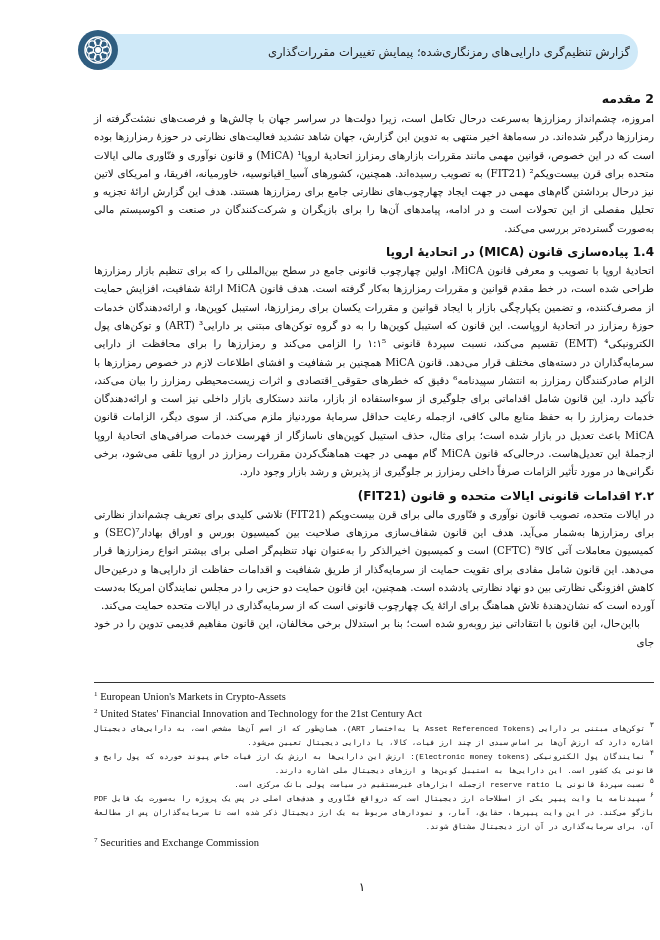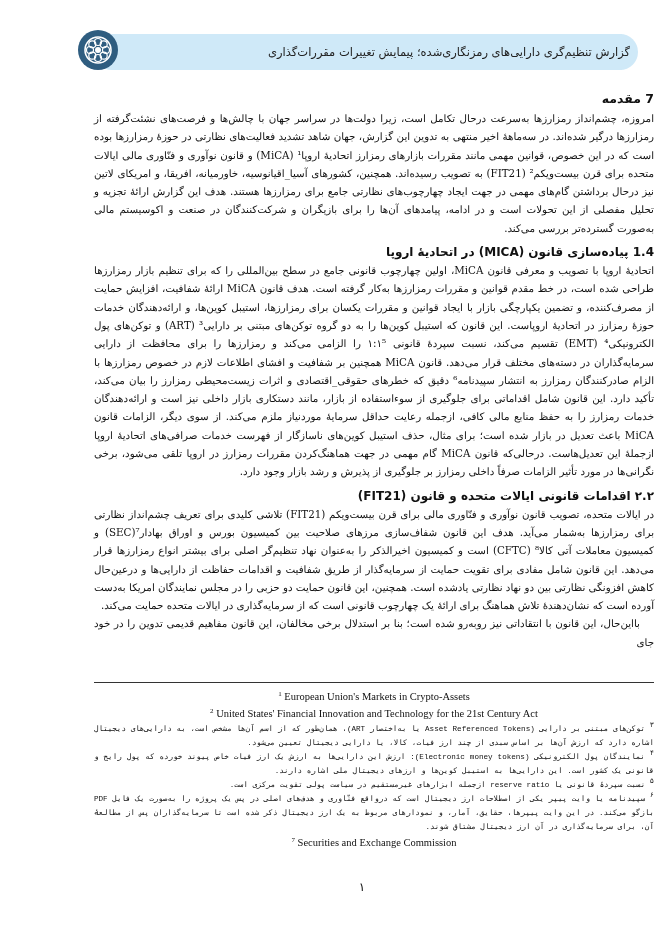--- a/index.html
+++ b/index.html
@@ -15,21 +15,21 @@
 
   .content { position: absolute; top: 85px; left: 62px; width: 560px; direction: rtl; text-align: justify; }
   h1.sec { font-size: 12.5px; font-weight: bold; margin: 6px 0 3px 0; font-family: "DejaVu Sans", sans-serif; }
   h1.sec.big { font-size: 14px; margin-top: 10px; }
   h2.sub { font-size: 12px; font-weight: bold; margin: 8px 0 2px 0; font-family: "DejaVu Sans", sans-serif; }
   p.body { font-size: 10.3px; line-height: 18.3px; margin: 0; text-align-last: right; }
   p.body.indent { text-indent: 14px; }
 
   .fn-rule { position: absolute; top: 682px; left: 62px; width: 560px; height: 0; border-top: 1px solid #333; }
   .footnotes { position: absolute; top: 688px; left: 62px; width: 560px; }
-  .fn-en { direction: ltr; text-align: center; font-family: "Liberation Serif", serif; font-size: 10.5px; line-height: 17px; }
+  .fn-en { direction: ltr; text-align: left; font-family: "Liberation Serif", serif; font-size: 10.5px; line-height: 17px; }
   .fn-fa { direction: rtl; text-align: justify; font-family: Liberation Mono, monospace; font-size: 7.6px; line-height: 14px; text-align-last: right; }
   sup { font-size: 7px; vertical-align: super; line-height: 0; }
 
   .page-number { position: absolute; top: 880px; left: 0; width: 660px; text-align: center; font-size: 12px; font-family: "DejaVu Sans", sans-serif; }
 </style>
 </head>
 <body>
 
 <div class="page">
 
@@ -47,38 +47,38 @@
         <circle cx="10.3" cy="10.3" r="3.5"></circle>
         <circle cx="21.7" cy="21.7" r="3.5"></circle>
         <circle cx="21.7" cy="10.3" r="3.5"></circle>
         <circle cx="10.3" cy="21.7" r="3.5"></circle>
       </g>
       <circle cx="16" cy="16" r="3" fill="#ffffff"></circle>
     </svg>
   </div>
 
   <div class="content">
-    <h1 class="sec">7 مقدمه</h1>
+    <h1 class="sec">2 مقدمه</h1>
     <p class="body">امروزه، چشم‌انداز رمزارزها به‌سرعت درحال تکامل است، زیرا دولت‌ها در سراسر جهان با چالش‌ها و فرصت‌های نشئت‌گرفته از رمزارزها درگیر شده‌اند. در سه‌ماهۀ اخیر منتهی به تدوین این گزارش، جهان شاهد تشدید فعالیت‌های نظارتی در حوزۀ رمزارزها بوده است که در این خصوص، قوانین مهمی مانند مقررات بازارهای رمزارز اتحادیۀ اروپا¹ (MiCA) و قانون نوآوری و فنّاوری مالی ایالات متحده برای قرن بیست‌ویکم² (FIT21) به تصویب رسیده‌اند. همچنین، کشورهای آسیا_اقیانوسیه، خاورمیانه، افریقا، و امریکای لاتین نیز درحال برداشتن گام‌های مهمی در جهت ایجاد چهارچوب‌های نظارتی جامع برای رمزارزها هستند. هدف این گزارش ارائۀ تجزیه و تحلیل مفصلی از این تحولات است و در ادامه، پیامدهای آن‌ها را برای بازیگران و شرکت‌کنندگان در صنعت و اکوسیستم مالی به‌صورت گسترده‌تر بررسی می‌کند.</p>
 
 
     <h2 class="sub">1.4 پیادەسازی قانون (MICA) در اتحادیۀ اروپا</h2>
     <p class="body">اتحادیۀ اروپا با تصویب و معرفی قانون MiCA، اولین چهارچوب قانونی جامع در سطح بین‌المللی را که برای تنظیم بازار رمزارزها طراحی شده است، در خط مقدم قوانین و مقررات رمزارزها به‌کار گرفته است. هدف قانون MiCA ارائۀ شفافیت، افزایش حمایت از مصرف‌کننده، و تضمین یکپارچگی بازار با ایجاد قوانین و مقررات یکسان برای رمزارزها، استیبل کوین‌ها، و ارائه‌دهندگان خدمات حوزۀ رمزارز در اتحادیۀ اروپاست. این قانون که استیبل کوین‌ها را به دو گروه توکن‌های مبتنی بر دارایی³ (ART) و توکن‌های پول الکترونیکی⁴ (EMT) تقسیم می‌کند، نسبت سپردۀ قانونی ۱:۱⁵ را الزامی می‌کند و رمزارزها را برای محافظت از دارایی سرمایه‌گذاران در دسته‌های مختلف قرار می‌دهد. قانون MiCA همچنین بر شفافیت و افشای اطلاعات لازم در خصوص رمزارزها با الزام صادرکنندگان رمزارز به انتشار سپیدنامه⁶ دقیق که خطرهای حقوقی_اقتصادی و اثرات زیست‌محیطی رمزارز را بیان می‌کند، تأکید دارد. این قانون شامل اقداماتی برای جلوگیری از سوءاستفاده از بازار، مانند دستکاری بازار داخلی نیز است و ارائه‌دهندگان خدمات رمزارز را به حفظ منابع مالی کافی، ازجمله رعایت حداقل سرمایۀ موردنیاز ملزم می‌کند. از سوی دیگر، الزامات قانون MiCA باعث تعدیل در بازار شده است؛ برای مثال، حذف استیبل کوین‌های ناسازگار از فهرست خدمات صرافی‌های اتحادیۀ اروپا ازجملۀ این تعدیل‌هاست. درحالی‌که قانون MiCA گام مهمی در جهت هماهنگ‌کردن مقررات رمزارز در اروپا تلقی می‌شود، برخی نگرانی‌ها در مورد تأثیر الزامات صرفاً داخلی رمزارز بر جلوگیری از پذیرش و رشد بازار وجود دارد.</p>
 
     <h2 class="sub">۲.۲ اقدامات قانونی ایالات متحده و قانون (FIT21)</h2>
     <p class="body">در ایالات متحده، تصویب قانون نوآوری و فنّاوری مالی برای قرن بیست‌ویکم (FIT21) تلاشی کلیدی برای تعریف چشم‌انداز نظارتی برای رمزارزها به‌شمار می‌آید. هدف این قانون شفاف‌سازی مرزهای صلاحیت بین کمیسیون بورس و اوراق بهادار⁷(SEC) و کمیسیون معاملات آتی کالا⁸ (CFTC) است و کمیسیون اخیرالذکر را به‌عنوان نهاد تنظیم‌گر اصلی برای بیشتر انواع رمزارزها قرار می‌دهد. این قانون شامل مفادی برای تقویت حمایت از سرمایه‌گذار از طریق شفافیت و اقدامات حفاظت از دارایی‌ها و درعین‌حال کاهش افزونگی نظارتی بین دو نهاد نظارتی یادشده است. همچنین، این قانون حمایت دو حزبی را در مجلس نمایندگان امریکا به‌دست آورده است که نشان‌دهندۀ تلاش هماهنگ برای ارائۀ یک چهارچوب قانونی است که از سرمایه‌گذاری در ایالات متحده حمایت می‌کند.</p>
     <p class="body indent">بااین‌حال، این قانون با انتقاداتی نیز روبه‌رو شده است؛ بنا بر استدلال برخی مخالفان، این قانون مفاهیم قدیمی تدوین را در خود جای</p>
   </div>
 
   <div class="fn-rule"></div>
 
   <div class="footnotes">
     <div class="fn-en"><sup>1</sup> <span>European Union's Markets in Crypto-Assets</span></div>
     <div class="fn-en"><sup>2</sup> <span>United States' Financial Innovation and Technology for the 21st Century Act</span></div>
     <div class="fn-fa"><sup>۳</sup> <span>توکن‌های مبتنی بر دارایی (Asset Referenced Tokens یا به‌اختصار ART)، همان‌طور که از اسم آن‌ها مشخص است، به دارایی‌های دیجیتال اشاره دارد که ارزش آن‌ها بر اساس سبدی از چند ارز فیات، کالا، یا دارایی دیجیتال تعیین می‌شود.</span></div>
     <div class="fn-fa"><sup>۴</sup> <span>نمایندگان پول الکترونیکی (Electronic money tokens): ارزش این دارایی‌ها به ارزش یک ارز فیات خاص پیوند خورده که پول رایج و قانونی یک کشور است. این دارایی‌ها به استیبل کوین‌ها و ارزهای دیجیتال ملی اشاره دارند.</span></div>
-    <div class="fn-fa"><sup>۵</sup> <span>نسبت سپردۀ قانونی یا reserve ratio ازجمله ابزارهای غیرمستقیم در سیاست پولی تقویت مرکزی است.</span></div>
+    <div class="fn-fa"><sup>۵</sup> <span>نسبت سپردۀ قانونی یا reserve ratio ازجمله ابزارهای غیرمستقیم در سیاست پولی بانک مرکزی است.</span></div>
     <div class="fn-fa"><sup>۶</sup> <span>سپیدنامه یا وایت پیپر یکی از اصطلاحات ارز دیجیتال است که درواقع فنّاوری و هدف‌های اصلی در پس یک پروژه را به‌صورت یک فایل PDF بازگو می‌کند. در این وایت پیپرها، حقایق، آمار، و نمودارهای مربوط به یک ارز دیجیتال ذکر شده است تا سرمایه‌گذاران پس از مطالعۀ آن، برای سرمایه‌گذاری در آن ارز دیجیتال مشتاق شوند.</span></div>
     <div class="fn-en"><sup>7</sup> <span>Securities and Exchange Commission</span></div>
   </div>
 
   <div class="page-number">۱</div>
 </div>
 
 </body></html>

